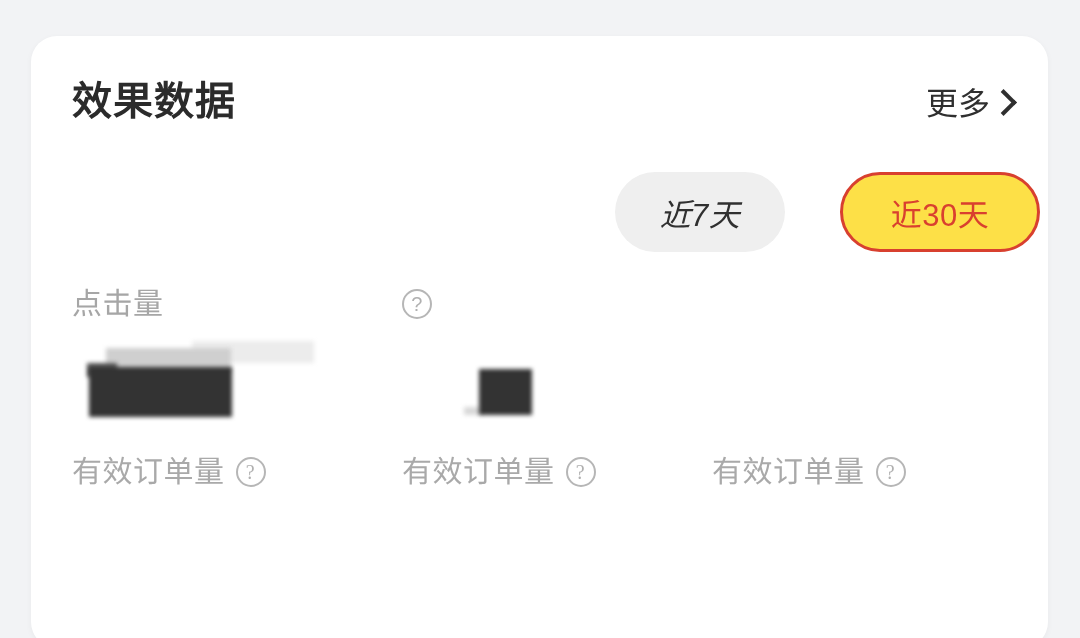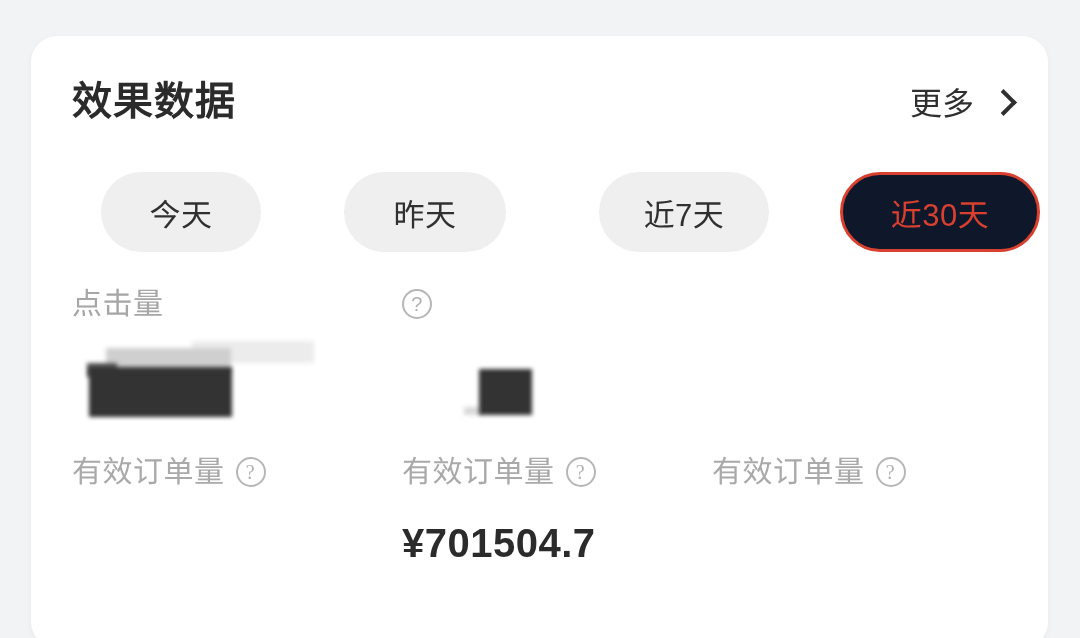--- a/index.html
+++ b/index.html
@@ -54,21 +54,21 @@
     letter-spacing: 1px;
     line-height: 1;
     white-space: nowrap;
   }
   .more-link {
     position: absolute;
     right: 35px;
     top: 52px;
     display: flex;
     align-items: center;
-    gap: 20px;
+    gap: 4px;
     cursor: pointer;
   }
   .more-label {
     font-size: 32px;
     color: #2f2f2f;
     line-height: 1;
     white-space: nowrap;
   }
   .chevron-right {
     display: inline-block;
@@ -100,24 +100,24 @@
     align-items: center;
     justify-content: center;
     font-size: 31px;
     color: #303030;
     cursor: pointer;
     white-space: nowrap;
     letter-spacing: 0.5px;
   }
   .tab-pill.p0 { left: 29px;  width: 160px; }
   .tab-pill.p1 { left: 272px; width: 162px; }
-  .tab-pill.p2 { left: 527px; width: 170px; }
+  .tab-pill.p2 { left: 543px; width: 170px; font-style: italic; }
   .tab-pill.p3 { left: 768px; width: 200px; }
   .tab-pill.active {
-    background: #0f172a;
+    background: #fde047;
     border-color: #d8402f;
     color: #d9402f;
   }
 
   
   .metrics {
     position: absolute;
     left: 0;
     top: 236px;
     width: 100%;
@@ -210,22 +210,20 @@
     <div class="card-header">
       <div class="card-title">效果数据</div>
 
       <div class="more-link">
         <span class="more-label">更多</span>
         <span class="chevron-right"></span>
       </div>
     </div>
 
     <div class="tab-row">
-      <div class="tab-pill p0">今天</div>
-      <div class="tab-pill p1">昨天</div>
       <div class="tab-pill p2">近7天</div>
       <div class="tab-pill p3 active">近30天</div>
     </div>
 
     <div class="metrics">
 
       <div class="metric-row row1">
 
         <div class="metric-cell c0">
           <div class="metric-label">
@@ -259,21 +257,20 @@
             <span class="help-icon">?</span>
           </div>
           <div class="metric-value"></div>
         </div>
 
         <div class="metric-cell c1">
           <div class="metric-label">
             <span>有效订单量</span>
             <span class="help-icon">?</span>
           </div>
-          <div class="metric-value">¥701504.7</div>
         </div>
 
         <div class="metric-cell c2">
           <div class="metric-label">
             <span>有效订单量</span>
             <span class="help-icon">?</span>
           </div>
           <div class="metric-value"></div>
         </div>
 

